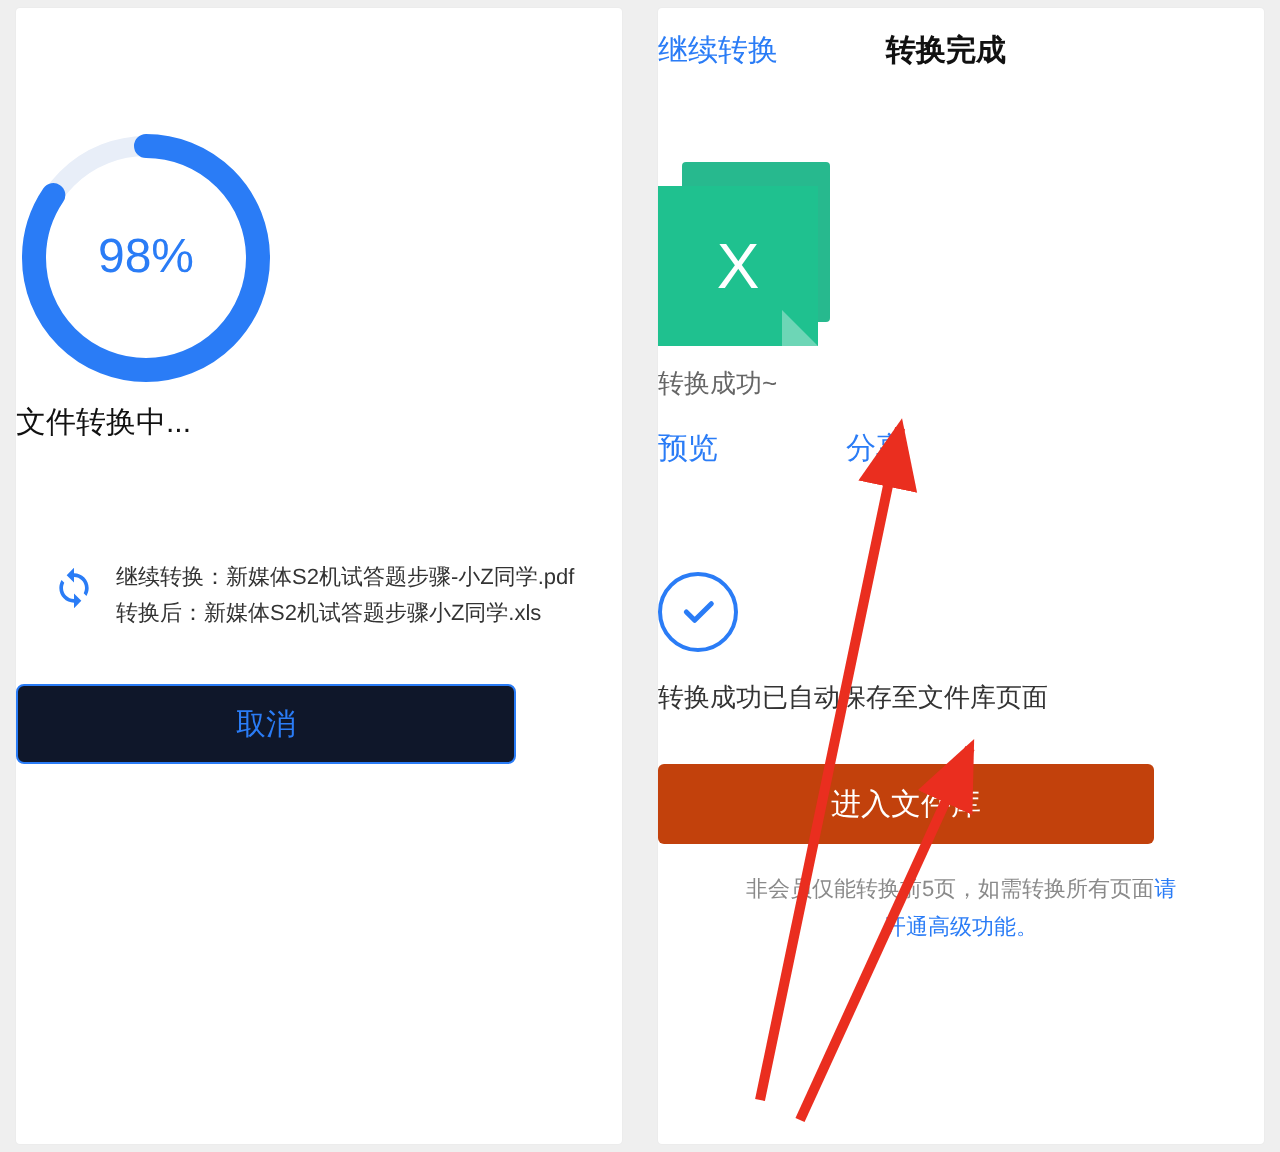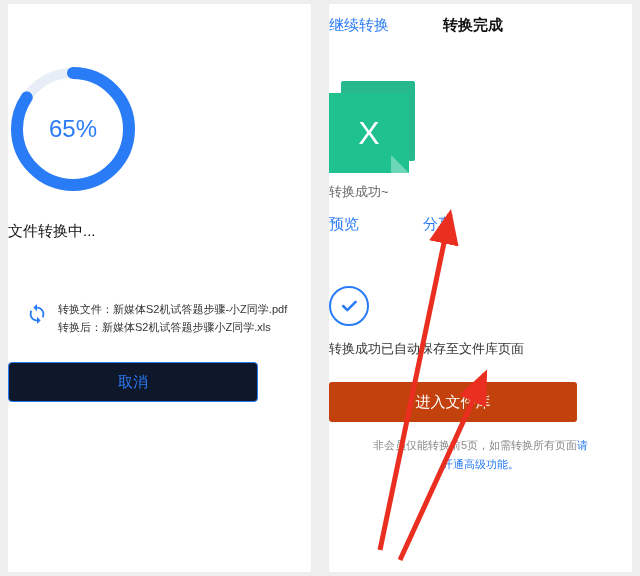--- a/index.html
+++ b/index.html
@@ -26,21 +26,21 @@
   
   .ring-wrap { margin-top: 60px; }
   .ring {
     width: 130px; height: 130px;
     position: relative;
     display: flex; align-items: center; justify-content: center;
   }
   .ring svg { position: absolute; top:0; left:0; transform: rotate(-90deg); }
   .ring .pct { font-size: 24px; color: #2a7cf6; font-weight: 500; }
   .status-left {
-    margin-top: 28px;
+    margin-top: 8px;
     font-size: 15px;
     color: #111;
   }
   .file-block {
     margin-top: 60px;
     display: flex;
     gap: 10px;
     align-items: flex-start;
     padding: 0 18px;
     width: 100%;
@@ -126,32 +126,32 @@
 </head>
 <body>
 
 <div class="panel">
   <div class="ring-wrap">
     <div class="ring">
       <svg width="130" height="130">
         <circle cx="65" cy="65" r="56" stroke="#e8eef8" stroke-width="10" fill="none"></circle>
         <circle cx="65" cy="65" r="56" stroke="#2a7cf6" stroke-width="12" fill="none" stroke-linecap="round" stroke-dasharray="352" stroke-dashoffset="55"></circle>
       </svg>
-      <span class="pct">65%</span>
+      <span class="pct">98%</span>
     </div>
   </div>
   <div class="status-left">文件转换中...</div>
 
   <div class="file-block">
     <svg class="sync-icon" viewBox="0 0 24 24">
       <path fill="#2a7cf6" d="M12 4V1L8 5l4 4V6c3.3 0 6 2.7 6 6 0 1-.3 2-.7 2.8l1.5 1.5C19.5 15 20 13.6 20 12c0-4.4-3.6-8-8-8zm0 14c-3.3 0-6-2.7-6-6 0-1 .3-2 .7-2.8L5.2 7.7C4.5 9 4 10.4 4 12c0 4.4 3.6 8 8 8v3l4-4-4-4v3z"></path>
     </svg>
     <div class="file-lines">
       <div>
-        <span class="lbl">转换文件：</span><span>新媒体S2机试答题步骤-小Z同学.pdf</span>
+        <span class="lbl">继续转换：</span><span>新媒体S2机试答题步骤-小Z同学.pdf</span>
       </div>
       <div>
         <span class="lbl">转换后：</span><span>新媒体S2机试答题步骤小Z同学.xls</span>
       </div>
     </div>
   </div>
 
   <div class="cancel-btn">取消</div>
 </div>
 

